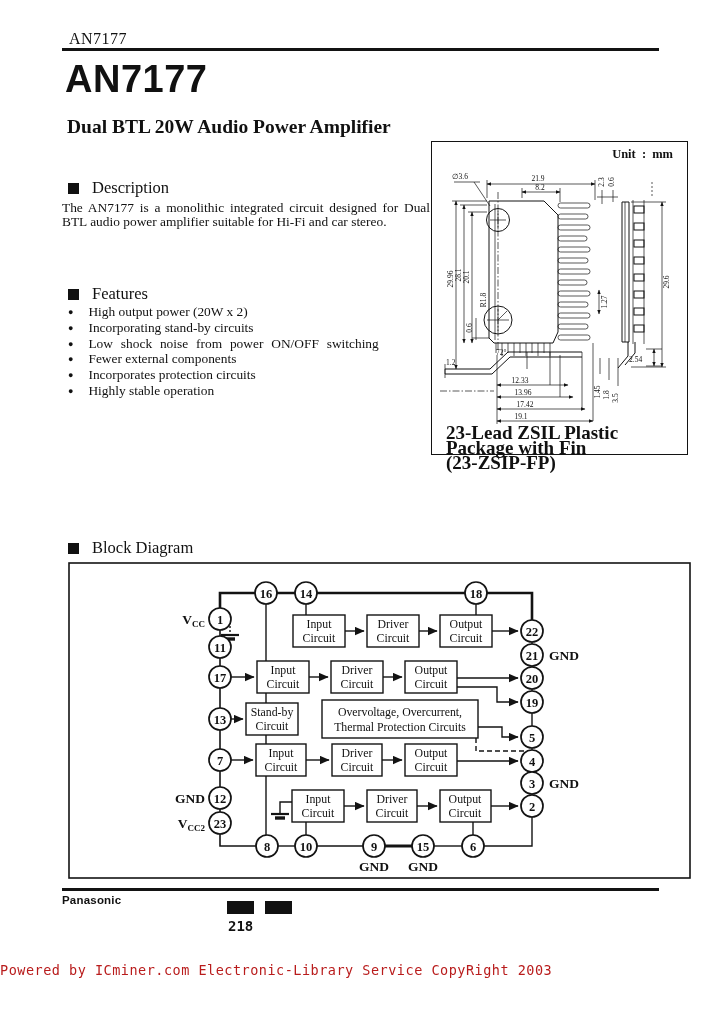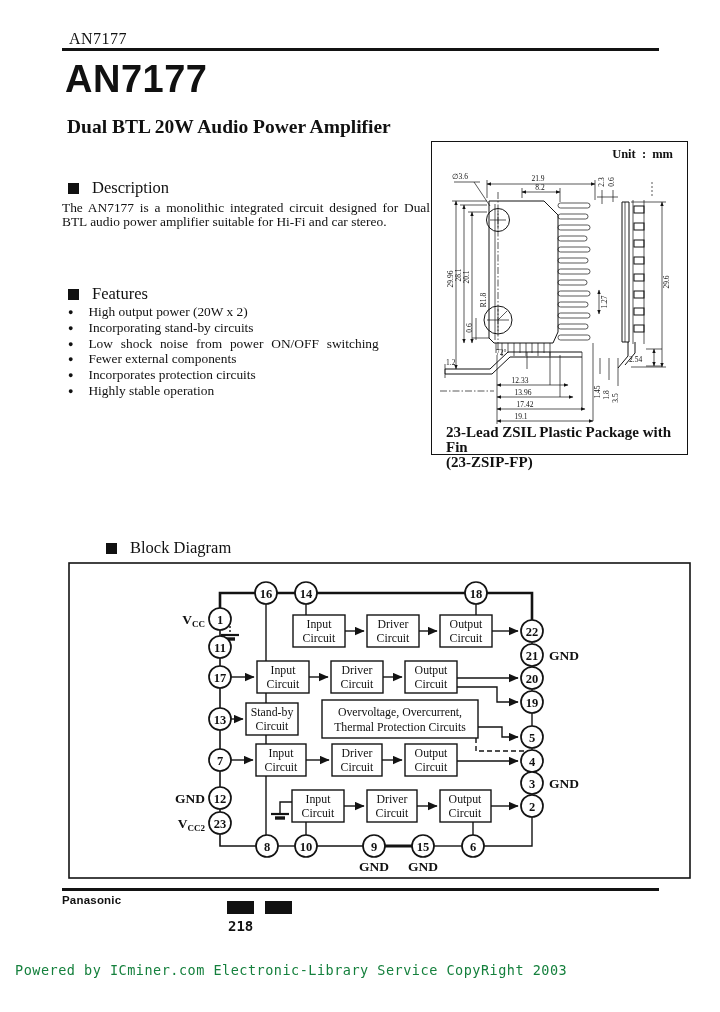--- a/index.html
+++ b/index.html
@@ -11,31 +11,31 @@
   
   #header-model{left:69px;top:30px;font-size:16px;letter-spacing:.5px;}
   .top-rule{left:62px;top:48px;width:597px;height:3px;background:#131313;}
   #page-title{left:65px;top:58px;font:bold 38px "Liberation Sans",sans-serif;letter-spacing:.5px;}
   #subtitle{left:67px;top:116px;font-weight:bold;font-size:19.5px;}
   
   .sect{display:flex;align-items:center;gap:13px;font-weight:normal;font-size:16.5px;}
   .sq{width:11px;height:11px;background:#111;display:inline-block;}
   #desc-head{left:68px;top:178px;}
   #feat-head{left:68px;top:284px;}
-  #block-head{left:68px;top:538px;margin-left:38px;}
+  #block-head{left:68px;top:538px;}
   #desc-body{left:62px;top:201px;width:368px;font-size:13.4px;line-height:13.6px;text-align:justify;}
   
   #feat-list{left:68px;top:305px;width:372px;}
   .feat-item{display:flex;gap:15px;font-size:13.4px;line-height:13.8px;align-items:baseline;}
   .blt{font-size:9px;position:relative;top:-1px;}
   .feat-item.spread .ftx{word-spacing:4.5px;}
   
   #pkg-box{left:431px;top:141px;width:255px;height:312px;border:1.6px solid #131313;}
   #pkg-unit{position:absolute;right:14px;top:5px;font-weight:bold;font-size:12.5px;word-spacing:3px;}
-  #pkg-caption{position:absolute;left:14px;top:283px;font-weight:bold;font-size:15px;line-height:15px;}
+  #pkg-caption{position:absolute;left:14px;top:283px;font-weight:bold;font-size:19px;line-height:15px;}
   #pkg-svg{position:absolute;left:0;top:0;}
   
   #blk-wrap{left:68px;top:562px;width:624px;height:318px;}
   svg .w{fill:none;stroke:#131313;stroke-width:1.4;}
   svg .bus{stroke-width:2.6;}
   svg .w2{stroke-width:1.6;}
   svg .thick{stroke-width:3;}
   svg .dash{stroke-dasharray:5,3;}
   svg .bx{fill:#fff;stroke:#131313;stroke-width:1.4;}
   svg .pin{fill:#fff;stroke:#131313;stroke-width:1.7;}
@@ -50,21 +50,21 @@
   .pdd{fill:none;stroke:#131313;stroke-width:.7;stroke-dasharray:7,2,1.5,2;}
   .dim{font-size:7.5px;}
   .dimc{font-size:7.5px;text-anchor:middle;}
   
   .foot-rule{left:62px;top:888px;width:597px;height:3px;background:#131313;}
   #brand{left:62px;top:894px;font:bold 11.5px "Liberation Sans",sans-serif;letter-spacing:.2px;}
   #barcode{left:227px;top:901px;display:flex;align-items:center;gap:11px;}
   .bc-block{width:27px;height:13px;background:#111;}
   #bc-text{font:bold 17px "DejaVu Sans Mono",monospace;letter-spacing:1.5px;}
   #page-num{left:228px;top:918px;width:280px;text-align:left;font:bold 14px "DejaVu Sans Mono",monospace;}
-  #watermark{left:15px;top:962px;font:13.5px "DejaVu Sans Mono",monospace;color:#15803d;letter-spacing:.5px;}
+  #watermark{left:0;top:962px;font:13.5px "DejaVu Sans Mono",monospace;color:#b91c1c;letter-spacing:.5px;}
 </style>
 </head>
 <body>
 
 <div class="abs" id="header-model">AN7177</div>
 <div class="abs top-rule"></div>
 <div class="abs" id="page-title">AN7177</div>
 <div class="abs" id="subtitle">Dual BTL 20W Audio Power Amplifier</div>
 
 <div class="abs sect" id="desc-head">

